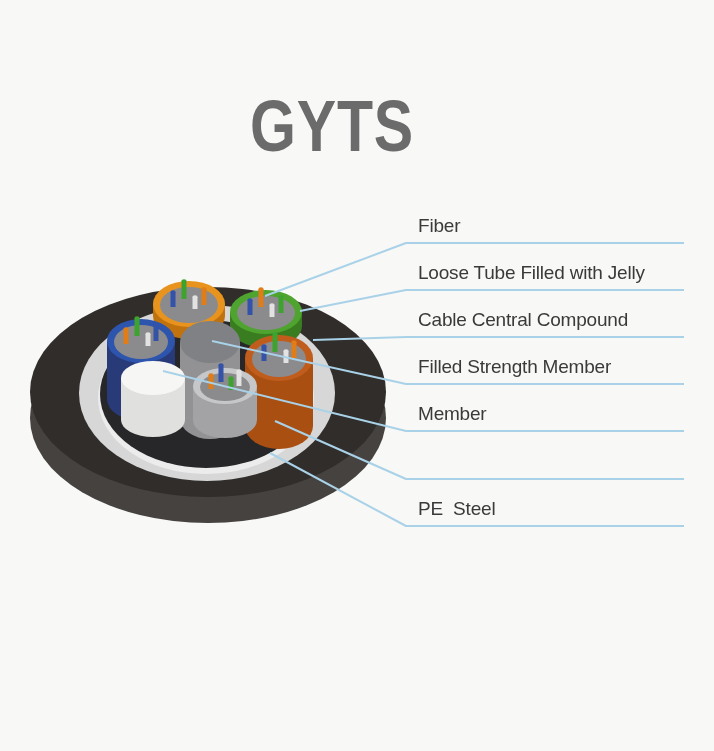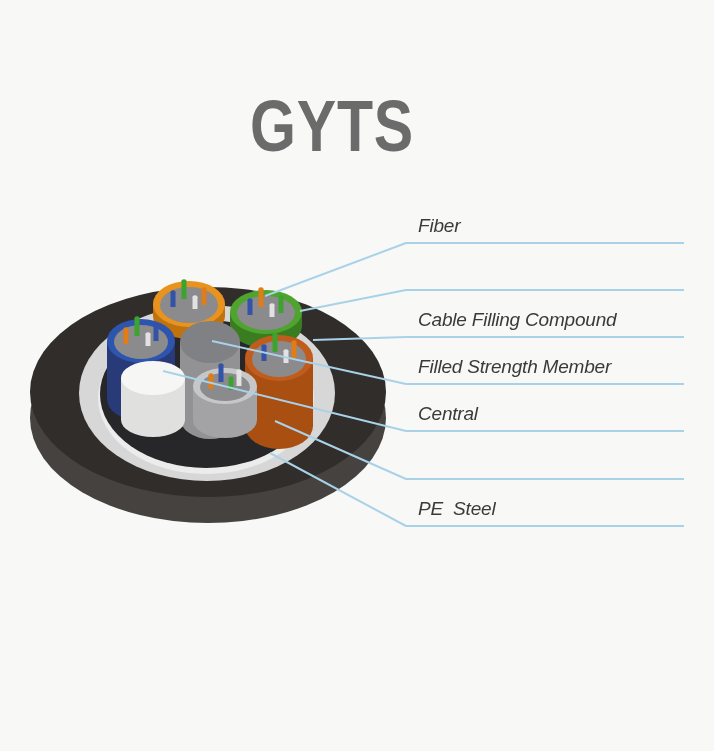--- a/index.html
+++ b/index.html
@@ -13,21 +13,20 @@
     position:absolute;left:0;top:90px;width:664px;margin:0;
     text-align:center;font-size:72px;line-height:72px;font-weight:bold;
     color:var(--title,#6b6b6b);letter-spacing:1px;
     transform:scaleX(.82);transform-origin:332px 0;
   }
   .diagram-svg{position:absolute;left:0;top:0;}
   .part-label{
     position:absolute;left:418px;height:24px;line-height:24px;
     font-size:19px;letter-spacing:-0.2px;color:var(--label_text,#3a3a3a);
     white-space:pre;
-    font-style:italic;
   }
   .lbl-0{top:214px}.lbl-1{top:261px}.lbl-2{top:308px}.lbl-3{top:355px}
   .lbl-4{top:402px}.lbl-5{top:450px}.lbl-6{top:497px}
 
   
   .c-jt{fill:var(--pe_jacket_top)}   .c-js{fill:var(--pe_jacket_side)}
   .c-ar{fill:var(--steel_tape_armor)}.c-aw{fill:var(--armor_inner_wall)}
   .c-cf{fill:var(--cable_filling)}
   .c-cst{fill:var(--central_strength_top)} .c-css{fill:var(--central_strength_side)}
   .c-ft{fill:var(--filler_top)}      .c-fs{fill:var(--filler_side)}
@@ -164,18 +163,19 @@
       <polyline class="leader" points="300,311 406,290 684,290"></polyline>
       <polyline class="leader" points="313,340 406,337 684,337"></polyline>
       <polyline class="leader" points="212,341 406,384 684,384"></polyline>
       <polyline class="leader" points="163,371 406,431 684,431"></polyline>
       <polyline class="leader" points="275,421 406,479 684,479"></polyline>
       <polyline class="leader" points="270,453 406,526 684,526"></polyline>
     </g>
   </svg>
 
   <div class="part-label lbl-0">Fiber</div>
-  <div class="part-label lbl-2">Cable Filling Compound</div>
+  <div class="part-label lbl-1">Loose Tube Filled with Jelly</div>
+  <div class="part-label lbl-2">Cable Central Compound</div>
   <div class="part-label lbl-3">Filled Strength Member</div>
-  <div class="part-label lbl-4">Central</div>
+  <div class="part-label lbl-4">Member</div>
   <div class="part-label lbl-6">PE  Steel</div>
 
 </div>
 
 </body></html>

